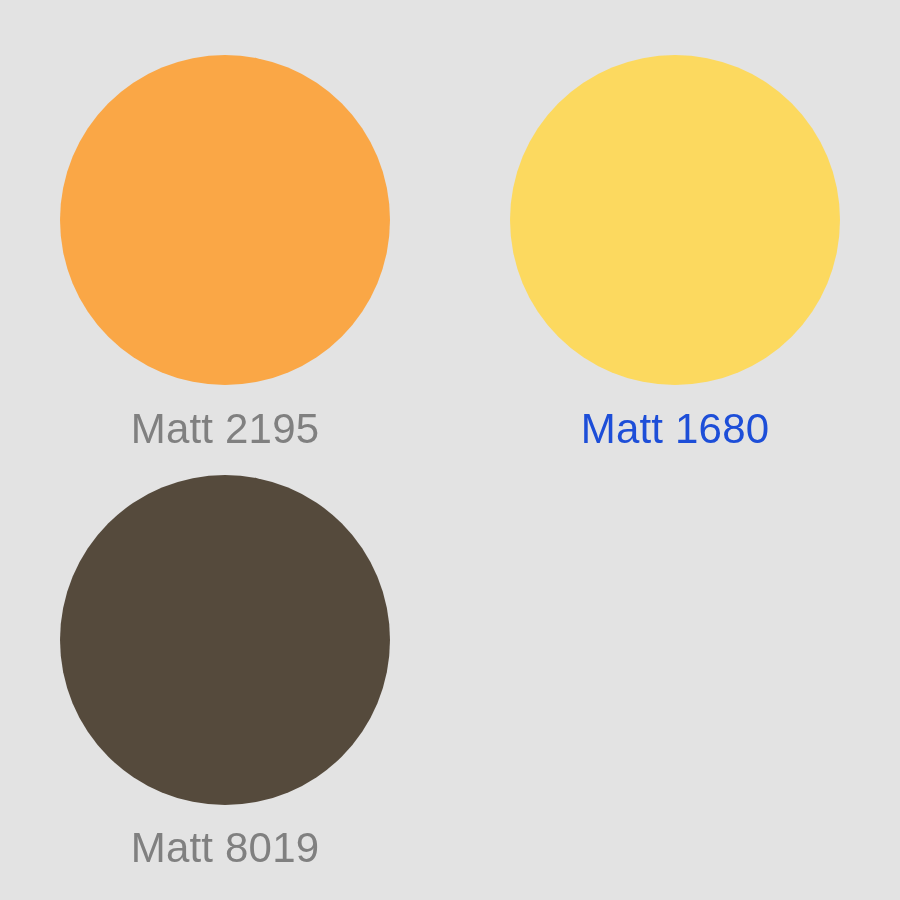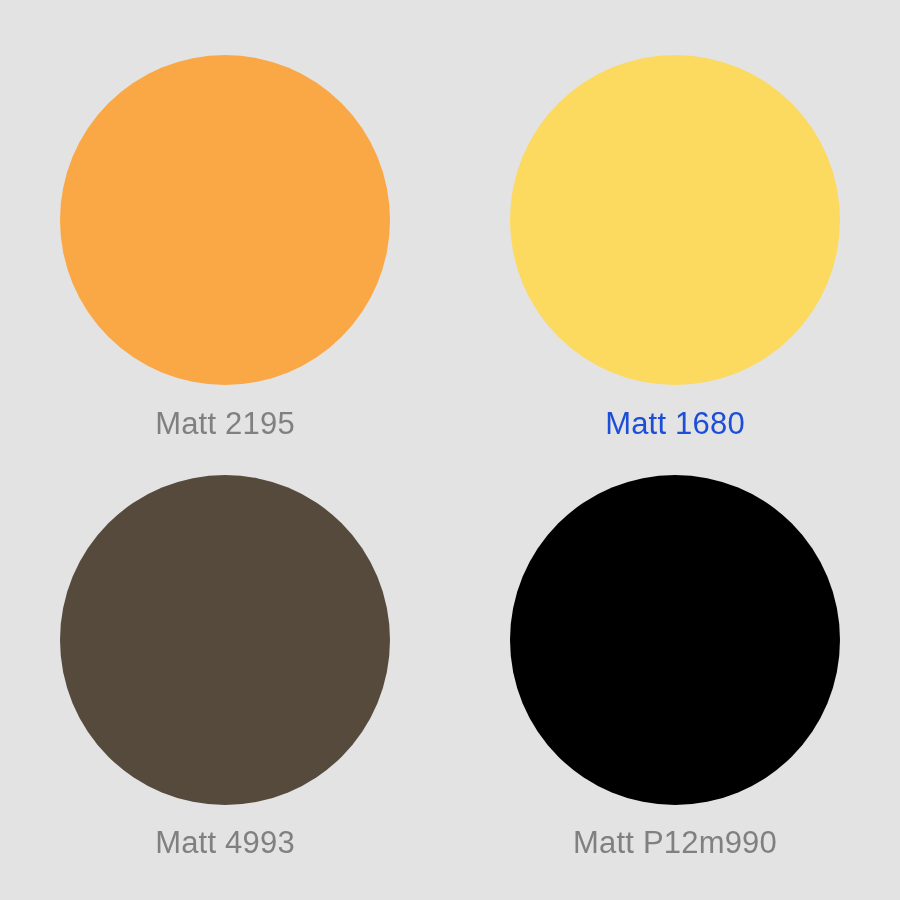--- a/index.html
+++ b/index.html
@@ -33,21 +33,21 @@
   }
   .swatch-disc {
     width: 330px;
     height: 330px;
     border-radius: 50%;
     margin-top: 55px;
     flex: 0 0 auto;
   }
   .swatch-label {
     margin-top: 23px;
-    font-size: 31px;
+    font-size: 42px;
     line-height: 1;
     color: #808080;
     letter-spacing: 0.2px;
     white-space: nowrap;
     text-align: center;
   }
   
   .row-bottom .swatch-disc {
     margin-top: 25px;
   }
@@ -65,21 +65,17 @@
     <div class="swatch-label" style="color: rgb(128, 128, 128);">Matt 2195</div>
   </div>
 
   <div class="swatch-cell row-top">
     <div class="swatch-disc" style="background-color: rgb(252, 217, 95);"></div>
     <div class="swatch-label" style="color: #1d4ed8;">Matt 1680</div>
   </div>
 
   <div class="swatch-cell row-bottom">
     <div class="swatch-disc" style="background-color: rgb(85, 74, 60);"></div>
-    <div class="swatch-label" style="color: rgb(128, 128, 128);">Matt 4993</div>
+    <div class="swatch-label" style="color: rgb(128, 128, 128);">Matt 8019</div>
   </div>
 
-  <div class="swatch-cell row-bottom">
-    <div class="swatch-disc" style="background-color: rgb(0, 0, 0);"></div>
-    <div class="swatch-label" style="color: rgb(128, 128, 128);">Matt P12m990</div>
-  </div>
 
 </div>
 
 </body></html>

